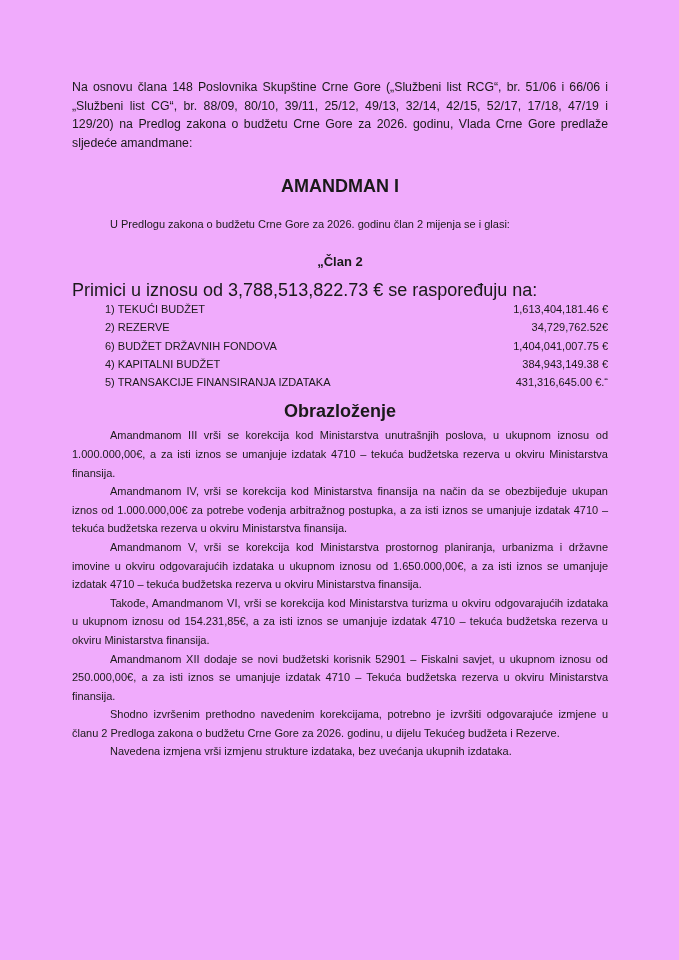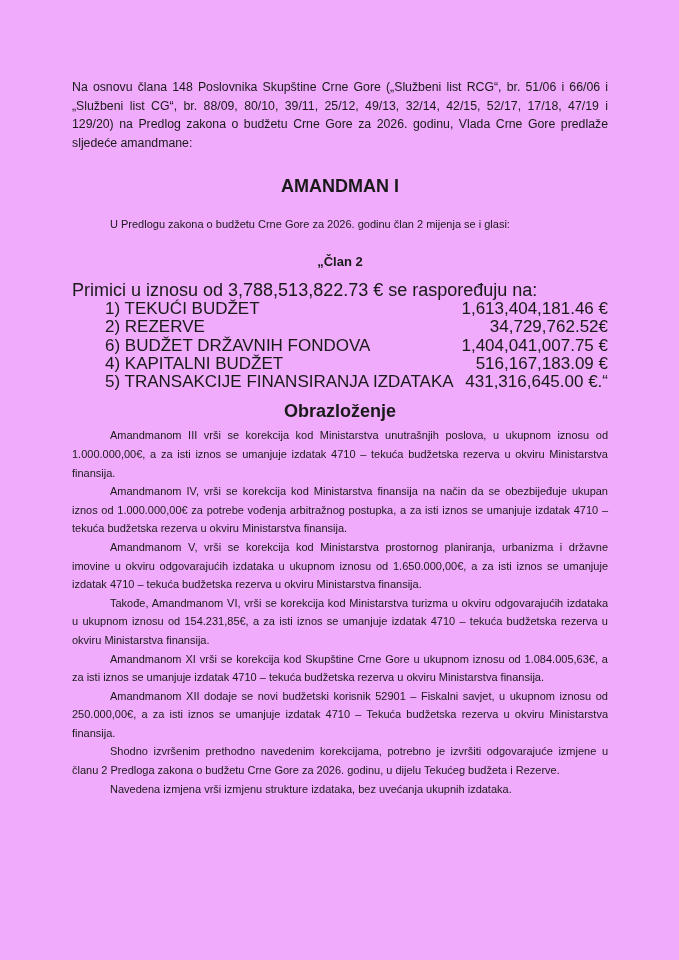--- a/index.html
+++ b/index.html
@@ -54,21 +54,21 @@
     text-align: left;
   }
   .budget-list {
     margin: 0;
     padding: 0;
     list-style: none;
   }
   .budget-row {
     display: flex;
     align-items: baseline;
-    font-size: 17px;
+    font-size: 11px;
     line-height: 18.4px;
     padding-left: 33px;
   }
   .budget-label {
     white-space: nowrap;
   }
   .budget-amount {
     margin-left: auto;
     white-space: nowrap;
     text-align: right;
@@ -112,36 +112,35 @@
     <li class="budget-row">
       <span class="budget-label">2) REZERVE</span>
       <span class="budget-amount">34,729,762.52€</span>
     </li>
     <li class="budget-row">
       <span class="budget-label">6) BUDŽET DRŽAVNIH FONDOVA</span>
       <span class="budget-amount">1,404,041,007.75 €</span>
     </li>
     <li class="budget-row">
       <span class="budget-label">4) KAPITALNI BUDŽET</span>
-      <span class="budget-amount">516,167,183.09 €</span>
+      <span class="budget-amount">384,943,149.38 €</span>
     </li>
     <li class="budget-row">
       <span class="budget-label">5) TRANSAKCIJE FINANSIRANJA IZDATAKA</span>
       <span class="budget-amount">431,316,645.00 €.“</span>
     </li>
   </ul>
 
   <div class="spacer-sm"></div>
 
   <p class="heading-center">Obrazloženje</p>
 
   <div class="spacer-xs"></div>
 
   <p class="para">Amandmanom III vrši se korekcija kod Ministarstva unutrašnjih poslova, u ukupnom iznosu od 1.000.000,00€, a za isti iznos se umanjuje izdatak 4710 – tekuća budžetska rezerva u okviru Ministarstva finansija.</p>
   <p class="para">Amandmanom IV, vrši se korekcija kod Ministarstva finansija na način da se obezbijeđuje ukupan iznos od 1.000.000,00€ za potrebe vođenja arbitražnog postupka, a za isti iznos se umanjuje izdatak 4710 –  tekuća budžetska rezerva u okviru Ministarstva finansija.</p>
   <p class="para">Amandmanom V, vrši se korekcija kod Ministarstva prostornog planiranja, urbanizma i državne imovine u okviru odgovarajućih izdataka u ukupnom iznosu od 1.650.000,00€, a za isti iznos se umanjuje izdatak 4710 – tekuća budžetska rezerva u okviru Ministarstva finansija.</p>
   <p class="para">Takođe, Amandmanom VI, vrši se korekcija kod Ministarstva turizma u okviru odgovarajućih izdataka u ukupnom iznosu od 154.231,85€, a za isti iznos se umanjuje izdatak 4710 –  tekuća budžetska rezerva u okviru Ministarstva finansija.</p>
-  <p class="para">Amandmanom XI vrši se korekcija kod Skupštine Crne Gore u ukupnom iznosu od 1.084.005,63€, a za isti iznos se umanjuje izdatak 4710 –  tekuća budžetska rezerva u okviru Ministarstva finansija.</p>
   <p class="para">Amandmanom XII dodaje se novi budžetski korisnik 52901 –  Fiskalni savjet, u ukupnom iznosu od 250.000,00€, a za isti iznos se umanjuje izdatak 4710 – Tekuća budžetska rezerva u okviru Ministarstva finansija.</p>
   <p class="para">Shodno izvršenim prethodno navedenim korekcijama, potrebno je izvršiti odgovarajuće izmjene u članu 2 Predloga zakona o budžetu Crne Gore za 2026. godinu, u dijelu Tekućeg budžeta i Rezerve.</p>
   <p class="para">Navedena izmjena vrši izmjenu strukture izdataka, bez uvećanja ukupnih izdataka.</p>
 
 </div>
 
 </body></html>

